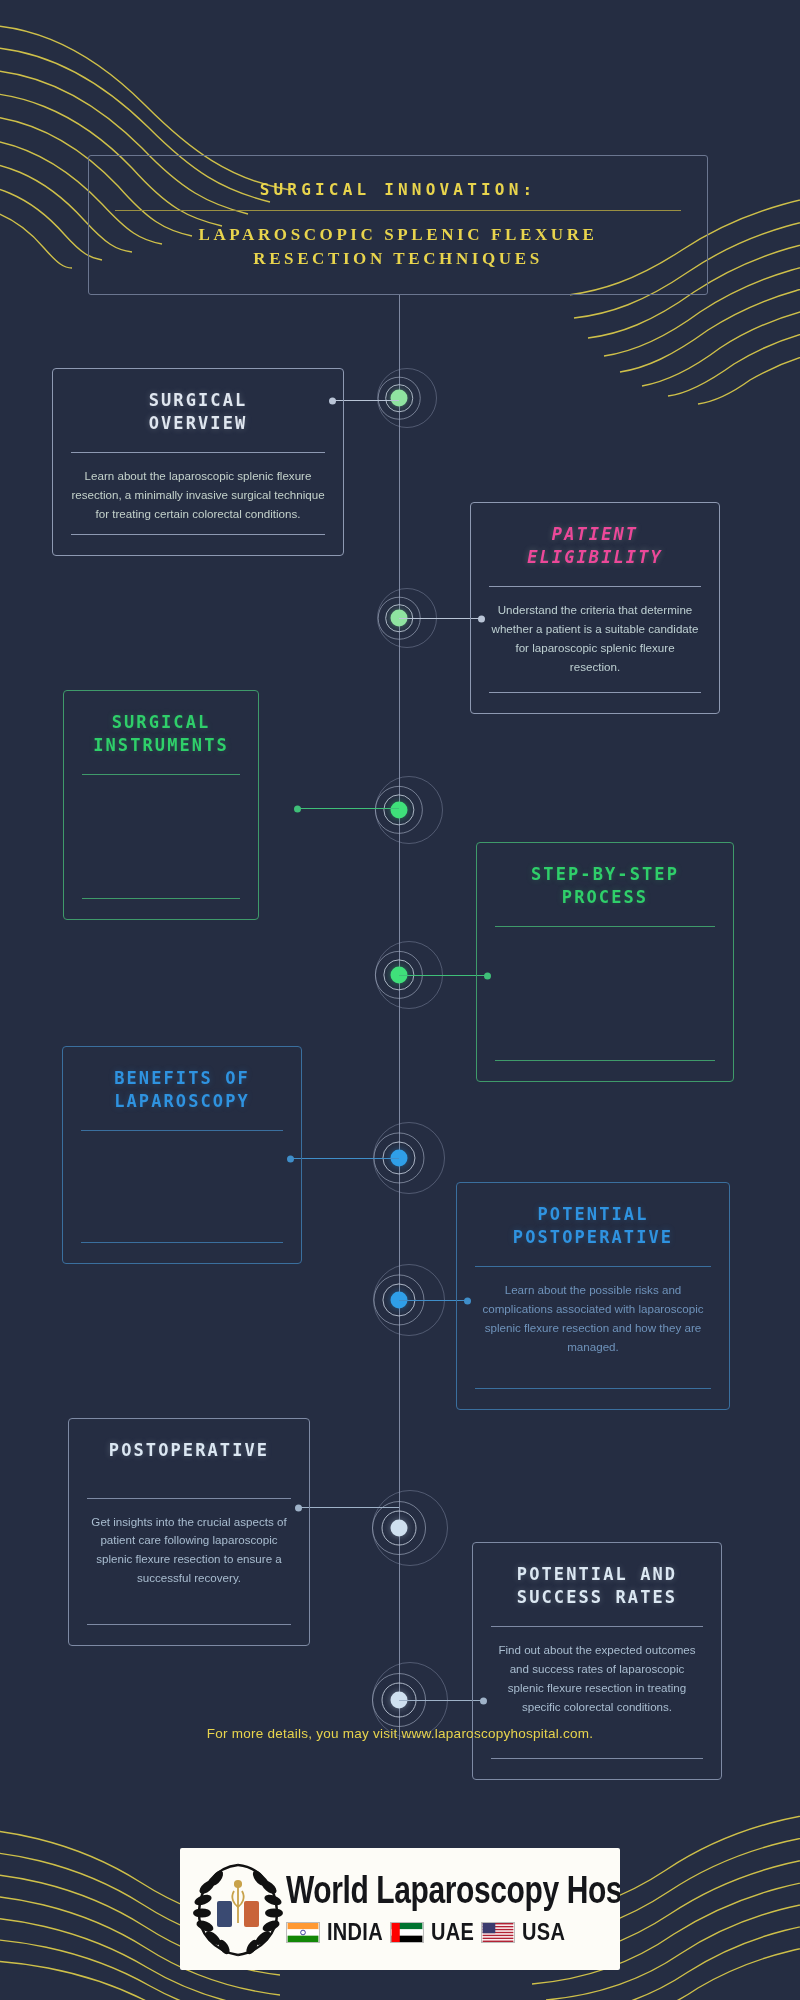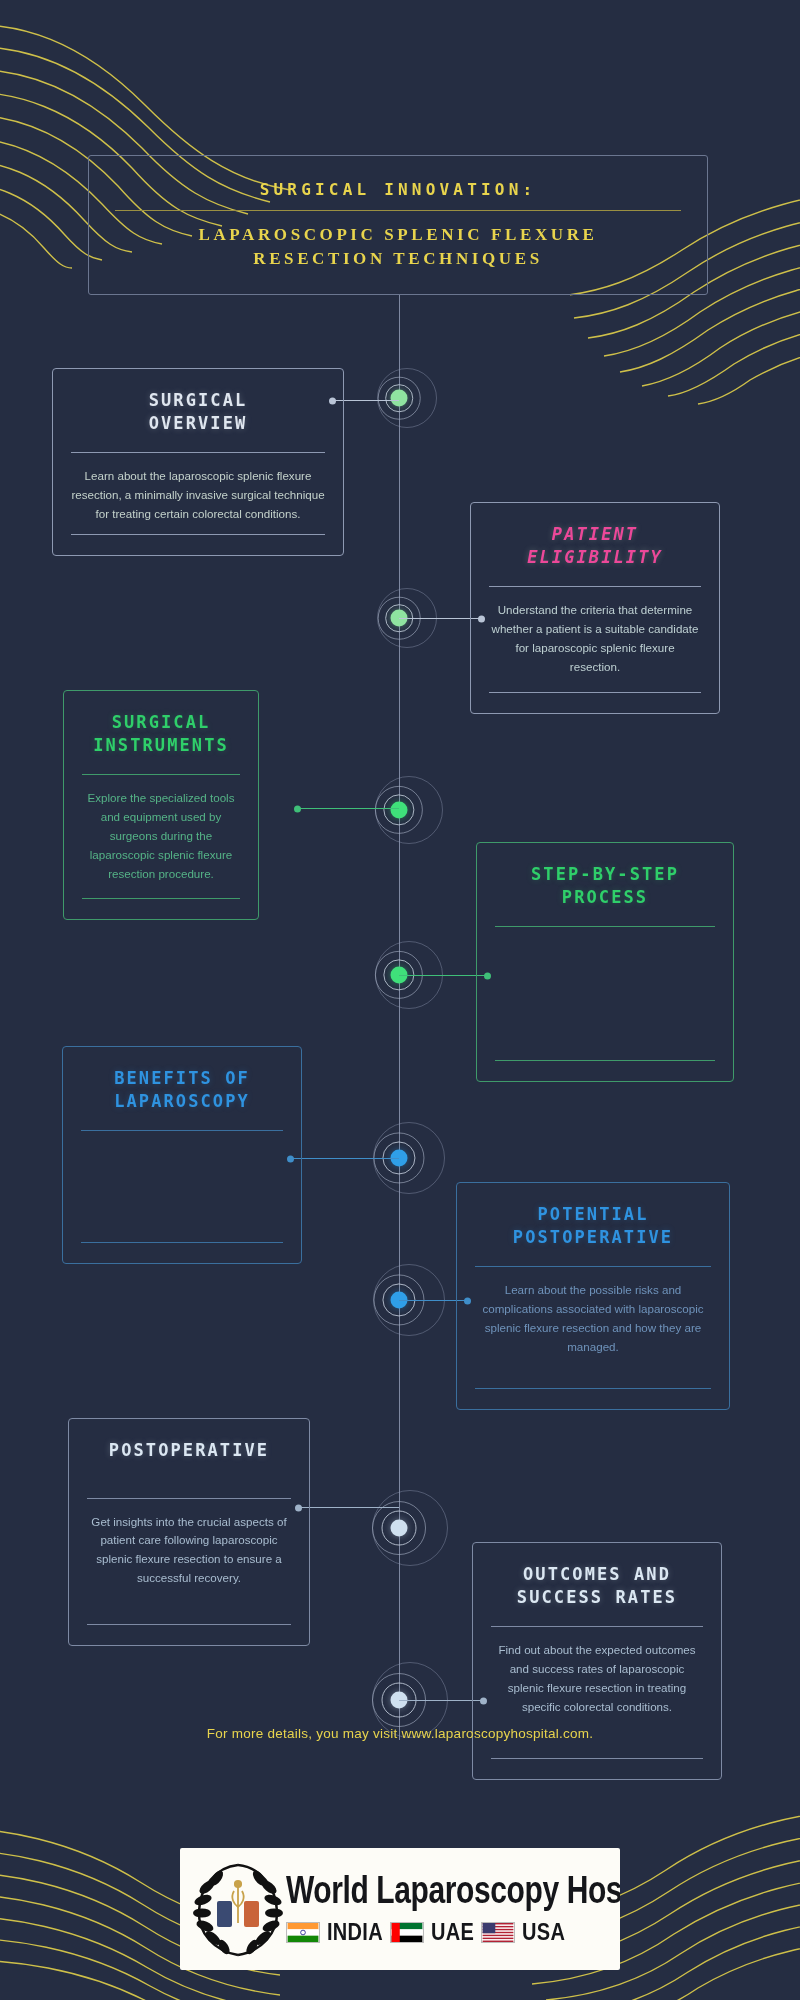--- a/index.html
+++ b/index.html
@@ -228,21 +228,20 @@
         <span class="dot" style="background: rgb(63, 191, 120); left: -3px;"></span>
       </div>
       <div class="card" style="left: 63px; top: 690px; width: 196px; height: 230px; border-color: rgb(63, 154, 106);">
         <h2 style="color: rgb(47, 207, 106); text-shadow: rgba(47, 207, 106, 0.267) 0px 0px 6px;">
           <div>SURGICAL</div>
           <div>INSTRUMENTS</div>
         </h2>
         <div style="flex: 0 0 18px;"></div>
         <div class="rule" style="background: rgb(63, 154, 106);"></div>
         <div style="flex: 0 0 14px;"></div>
-        <p style="color: rgb(85, 180, 135);">Explore the specialized tools and equipment used by surgeons during the laparoscopic splenic flexure resection procedure.</p>
         <div style="flex: 1 1 auto; min-height: 10px;"></div>
         <div class="rule" style="background: rgb(63, 154, 106);"></div>
       </div>
       <div class="node" style="left: 399px; top: 975px;">
         <div class="ring" style="width: 68px; height: 68px; border-color: rgb(142, 153, 178); opacity: 0.42; margin-left: 9.52px;"></div>
         <div class="ring" style="width: 48.28px; height: 48.28px; border-color: rgb(170, 180, 200); opacity: 0.6;"></div>
         <div class="ring" style="width: 31.28px; height: 31.28px; border-color: rgb(195, 204, 219); opacity: 0.85;"></div>
         <div class="core" style="background: rgb(63, 224, 122); box-shadow: rgba(63, 224, 122, 0.4) 0px 0px 7px;"></div>
       </div>
       <div class="conn" style="background: rgb(63, 191, 120); top: 975px; left: 399px; width: 89px;">
@@ -324,21 +323,21 @@
         <div class="ring" style="width: 76px; height: 76px; border-color: rgb(142, 153, 178); opacity: 0.42; margin-left: 10.64px;"></div>
         <div class="ring" style="width: 53.96px; height: 53.96px; border-color: rgb(170, 180, 200); opacity: 0.6;"></div>
         <div class="ring" style="width: 34.96px; height: 34.96px; border-color: rgb(195, 204, 219); opacity: 0.85;"></div>
         <div class="core" style="background: rgb(207, 224, 239); box-shadow: rgba(207, 224, 239, 0.4) 0px 0px 7px;"></div>
       </div>
       <div class="conn" style="background: rgb(159, 178, 200); top: 1700px; left: 399px; width: 85px;">
         <span class="dot" style="background: rgb(159, 178, 200); right: -3px;"></span>
       </div>
       <div class="card" style="left: 472px; top: 1542px; width: 250px; height: 238px; border-color: rgb(126, 138, 164);">
         <h2 style="color: rgb(219, 231, 242); text-shadow: rgba(219, 231, 242, 0.267) 0px 0px 6px;">
-          <div>OUTCOMES AND</div>
+          <div>POTENTIAL AND</div>
           <div>SUCCESS RATES</div>
         </h2>
         <div style="flex: 0 0 18px;"></div>
         <div class="rule" style="background: rgb(126, 138, 164);"></div>
         <div style="flex: 0 0 14px;"></div>
         <p style="color: rgb(169, 189, 208);">Find out about the expected outcomes and success rates of laparoscopic splenic flexure resection in treating specific colorectal conditions.</p>
         <div style="flex: 1 1 auto; min-height: 10px;"></div>
         <div class="rule" style="background: rgb(126, 138, 164);"></div>
       </div>
     </div>

